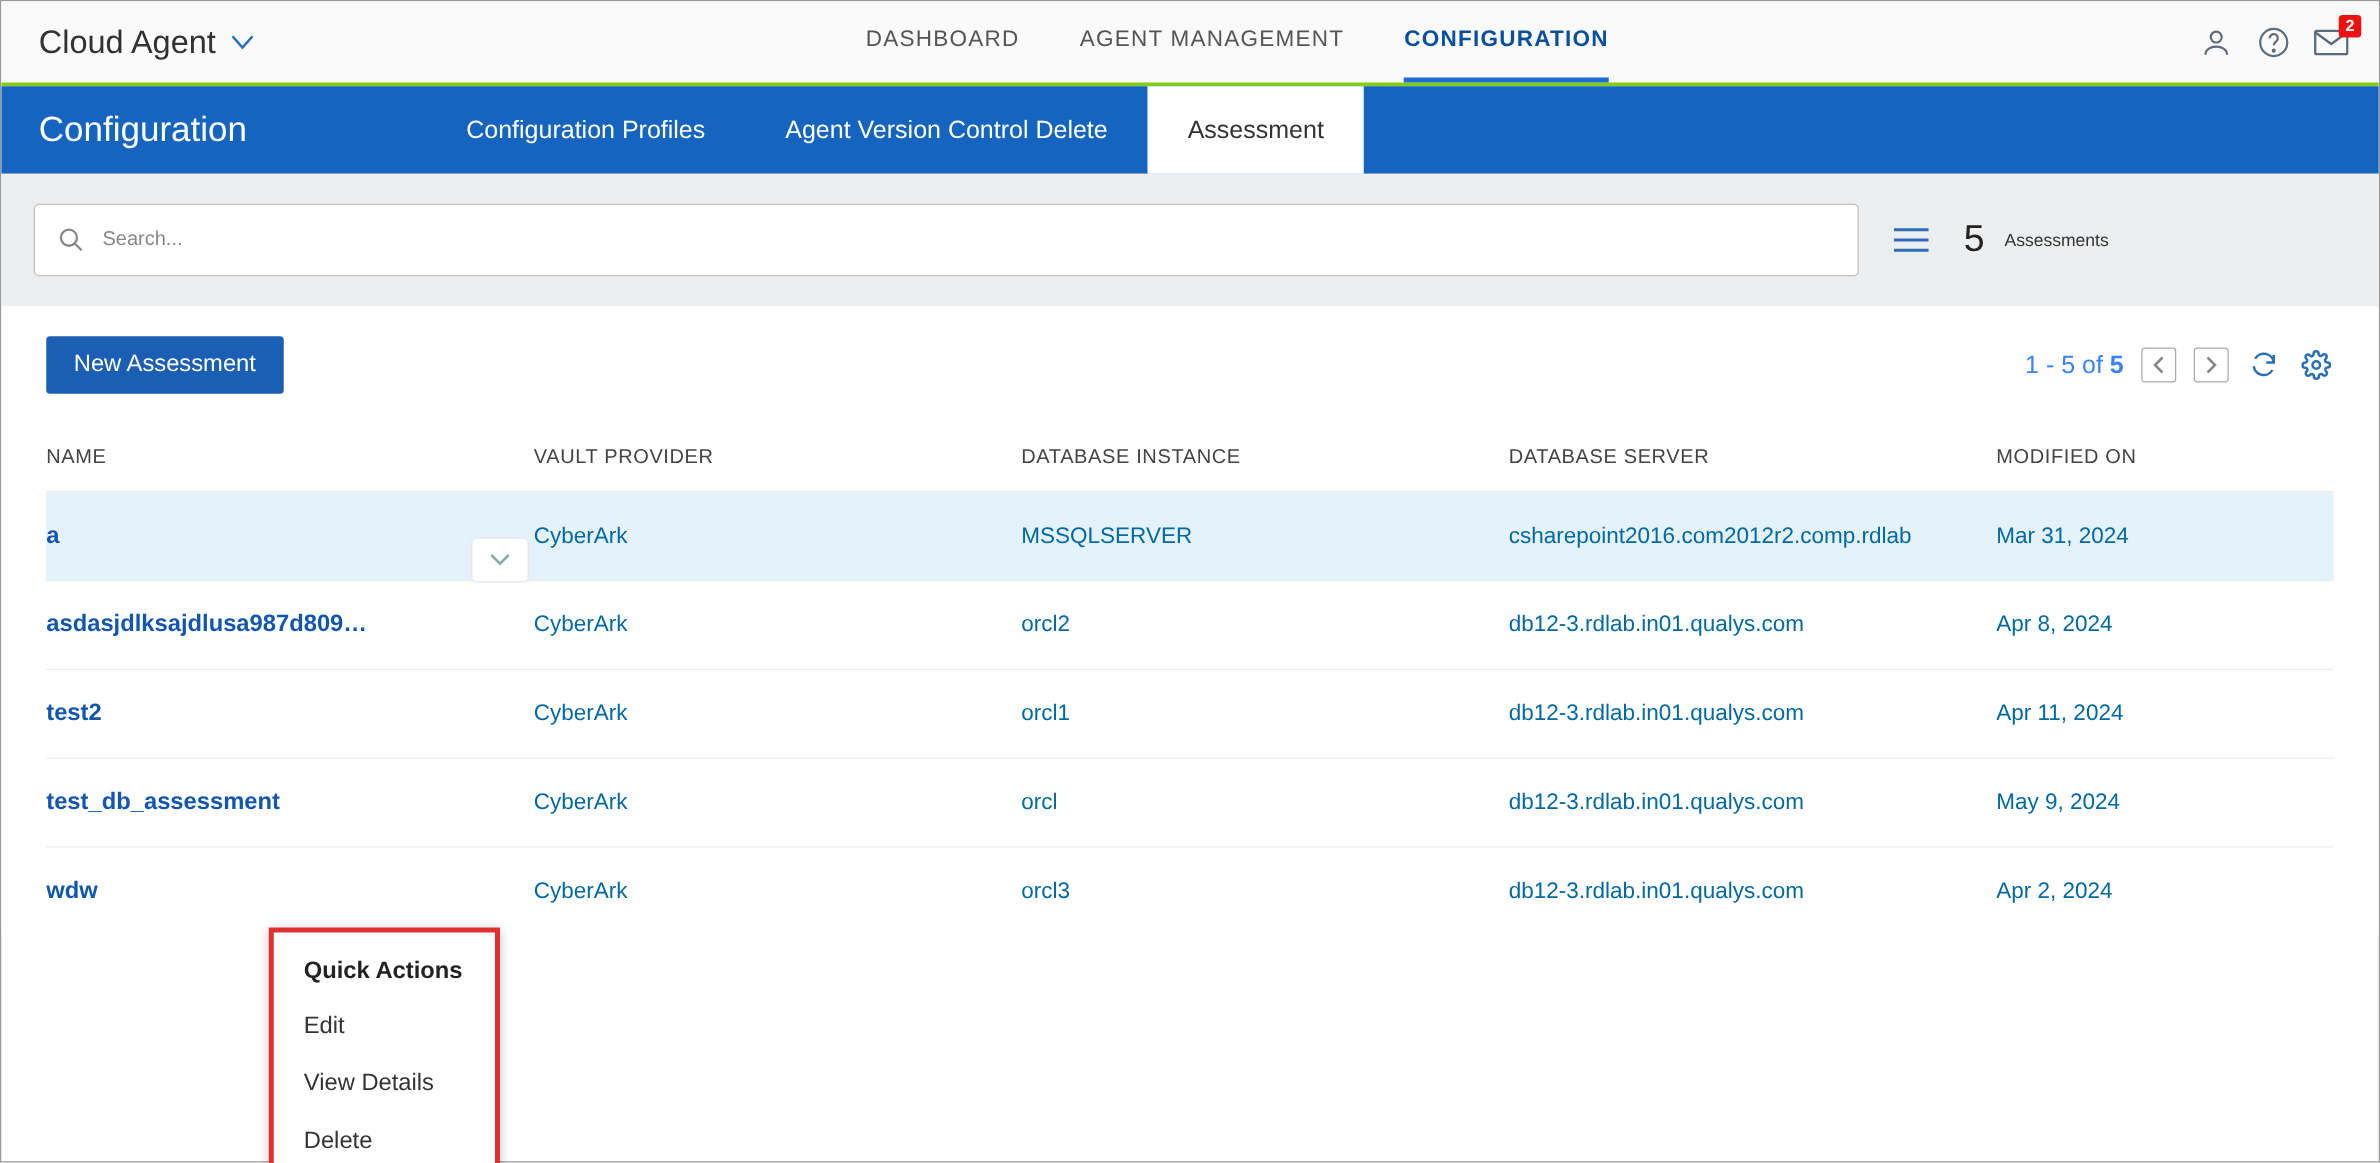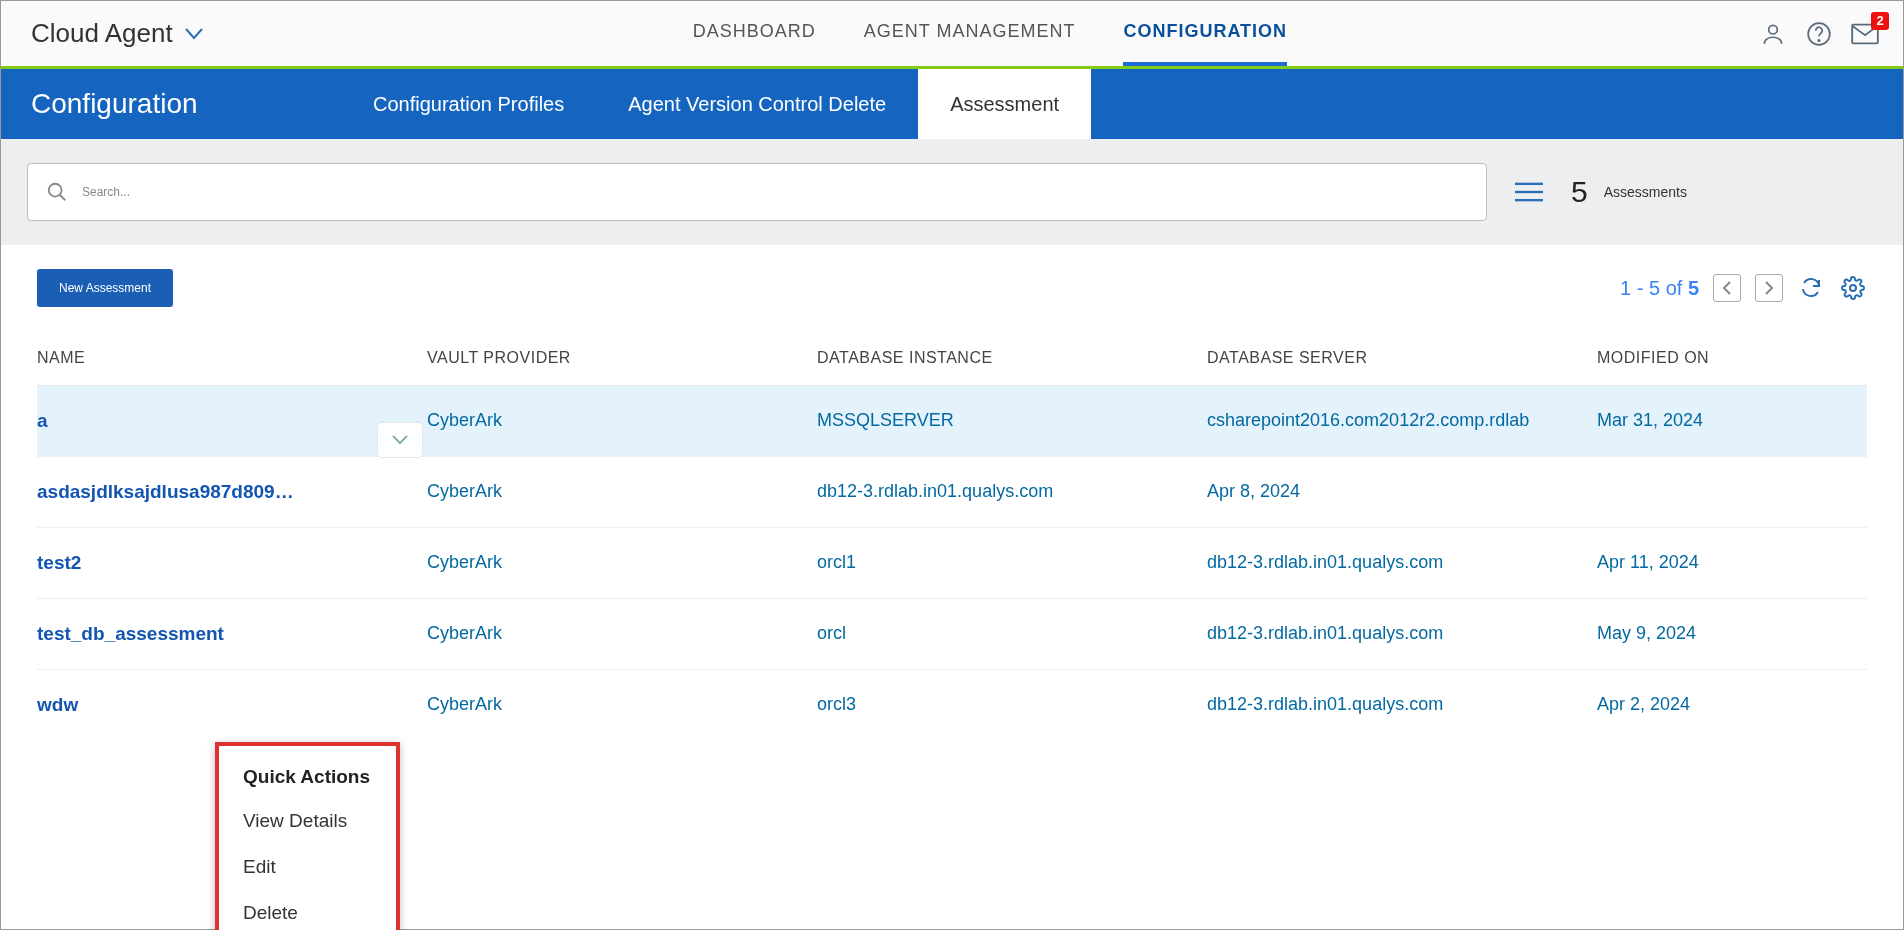--- a/index.html
+++ b/index.html
@@ -12,28 +12,28 @@
   .top-nav-item.active { color: #0a4f9e; font-weight: 700; border-bottom: 4px solid #1e6dd4; }
   .header-right { margin-left: auto; display: flex; align-items: center; gap: 18px; }
   .icon-btn { width: 28px; height: 28px; display: flex; align-items: center; justify-content: center; color: #5a6b7b; cursor: pointer; position: relative; }
   .badge { position: absolute; top: -8px; right: -10px; background: #e11; color: #fff; font-size: 13px; width: 18px; height: 18px; border-radius: 3px; display:flex; align-items:center; justify-content:center; font-weight:700; }
   .subheader { background: #1565c0; height: 70px; display: flex; align-items: stretch; }
   .subheader-title { color: #fff; font-size: 28px; font-weight: 400; padding: 0 30px; display: flex; align-items: center; width: 340px; }
   .subtab { color: #fff; font-size: 20px; padding: 0 32px; display: flex; align-items: center; cursor: pointer; }
   .subtab.active { background: #fff; color: #333; }
   .searchbar-row { background: #eceeef; padding: 24px 26px; display: flex; align-items: center; gap: 28px; }
   .search-wrap { flex: 1; max-width: 1460px; background: #fff; border: 1px solid #bfbfbf; border-radius: 4px; height: 58px; display: flex; align-items: center; padding: 0 18px; gap: 14px; }
-  .search-wrap input { border: none; outline: none; font-size: 12px; flex: 1; color: #0f766e; }
+  .search-wrap input { border: none; outline: none; font-size: 16px; flex: 1; color: #0f766e; }
   .search-wrap input::placeholder { color: #888; }
   .count-area { display: flex; align-items: center; gap: 16px; color: #333; }
   .count-num { font-size: 30px; color: #222; }
   .count-label { font-size: 14px; color: #333; }
   .content { background: #fff; padding: 24px 36px 0 36px; position: relative; }
   .toolbar { display: flex; align-items: center; }
-  .btn-primary { background: #1a5fb4; color: #fff; border: none; font-size: 12px; padding: 12px 22px; border-radius: 3px; cursor: pointer; }
+  .btn-primary { background: #1a5fb4; color: #fff; border: none; font-size: 19px; padding: 12px 22px; border-radius: 3px; cursor: pointer; }
   .toolbar-right { margin-left: auto; display: flex; align-items: center; gap: 14px; color: #3b82f6; font-size: 20px; }
   .pager-btn { width: 28px; height: 28px; border: 1px solid #aaa; border-radius: 3px; display:flex; align-items:center; justify-content:center; color:#888; cursor:pointer; }
   .table { margin-top: 32px; width: 100%; }
   .thead { display: grid; grid-template-columns: 390px 390px 390px 390px 1fr; padding: 10px 0 18px 0; border-bottom: 1px solid #e6e6e6; }
   .th { font-size: 16px; color: #444; letter-spacing: .5px; }
   .trow { display: grid; grid-template-columns: 390px 390px 390px 390px 1fr; padding: 24px 0; border-bottom: 1px solid #eee; align-items: start; position: relative; }
   .trow.sel { background: #e4f2fb; }
   .tname { color: #1356b1; font-weight: 700; font-size: 19px; overflow:hidden; text-overflow:ellipsis; white-space:nowrap; padding-right:40px; cursor:pointer; }
   .tcell { font-size: 18px; color: #0369a1; overflow:hidden; text-overflow:ellipsis; white-space:nowrap; }
   .row-chev { position:absolute; top:36px; left:340px; width:46px; height:36px; border:1px solid #e5e5e5; border-radius:4px; background:#fff; display:flex; align-items:center; justify-content:center; color:#8aa; cursor:pointer; }
@@ -163,20 +163,21 @@
       <div class="row-chev">
         <svg width="16" height="10" viewBox="0 0 16 10">
             <path d="M1 1l7 7 7-7" fill="none" stroke="currentColor" stroke-width="2"></path>
           </svg>
       </div>
     </div>
 
     <div class="trow">
       <div class="tname">asdasjdlksajdlusa987d809…</div>
       <div class="tcell">CyberArk</div>
+      <div class="tcell">orcl2</div>
       <div class="tcell">db12-3.rdlab.in01.qualys.com</div>
       <div class="tcell">Apr 8, 2024</div>
     </div>
 
     <div class="trow">
       <div class="tname">test2</div>
       <div class="tcell">CyberArk</div>
       <div class="tcell">orcl1</div>
       <div class="tcell">db12-3.rdlab.in01.qualys.com</div>
       <div class="tcell">Apr 11, 2024</div>
@@ -195,16 +196,16 @@
       <div class="tcell">CyberArk</div>
       <div class="tcell">orcl3</div>
       <div class="tcell">db12-3.rdlab.in01.qualys.com</div>
       <div class="tcell">Apr 2, 2024</div>
     </div>
   </div>
 </div>
 
 <div class="quick-menu">
   <div class="qtitle">Quick Actions</div>
+  <div class="qitem">Edit</div>
   <div class="qitem">View Details</div>
-  <div class="qitem">Edit</div>
   <div class="qitem">Delete</div>
 </div>
 
 </body></html>

